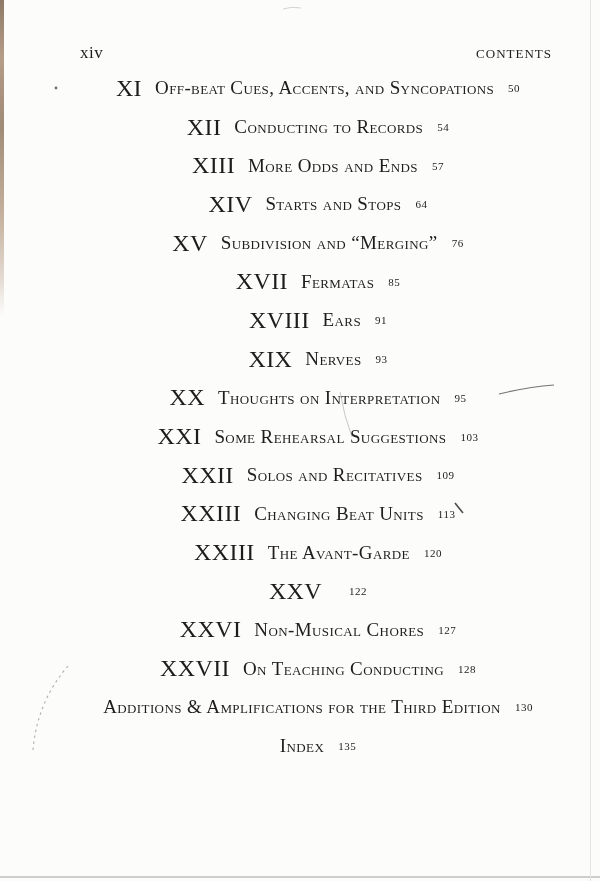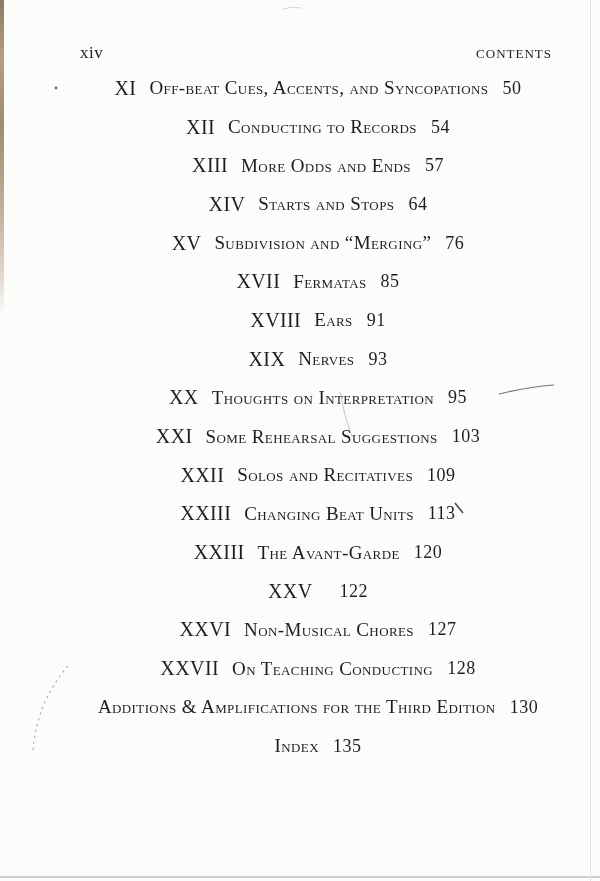--- a/index.html
+++ b/index.html
@@ -62,31 +62,31 @@
     width: 564px;
   }
   .toc-line {
     height: 38.7px;
     display: flex;
     align-items: center;
     justify-content: center;
     white-space: nowrap;
   }
   .toc-line .num {
-    font-size: 20px;
+    font-size: 24px;
     letter-spacing: 0.4px;
     margin-right: 13px;
   }
   .toc-line .title {
     font-size: 19px;
     font-variant-caps: small-caps;
     letter-spacing: 0.4px;
   }
   .toc-line .pg {
-    font-size: 18px;
+    font-size: 11px;
     margin-left: 14px;
     letter-spacing: 0.5px;
   }
 </style>
 </head>
 <body>
 
 <div class="gutter-edge"></div>
 <div class="bottom-edge-line"></div>
 <div class="right-edge-line"></div>

